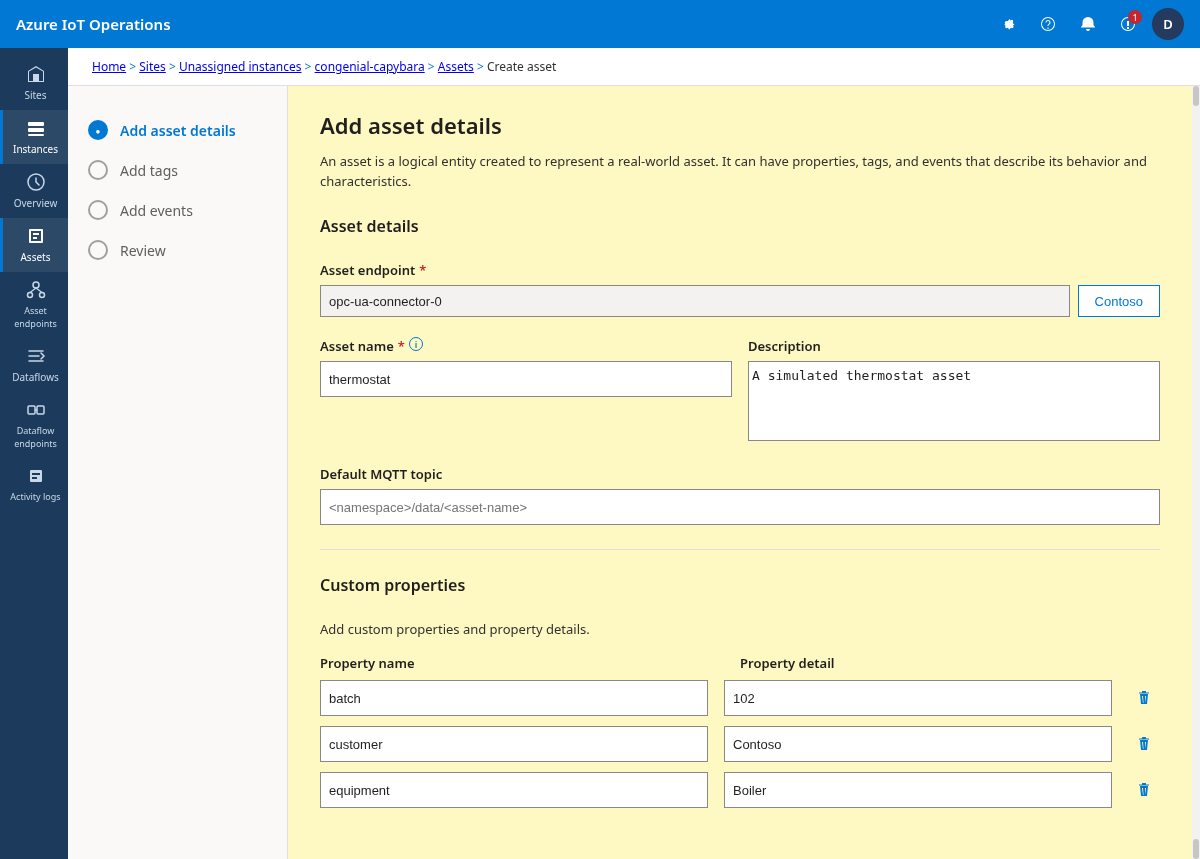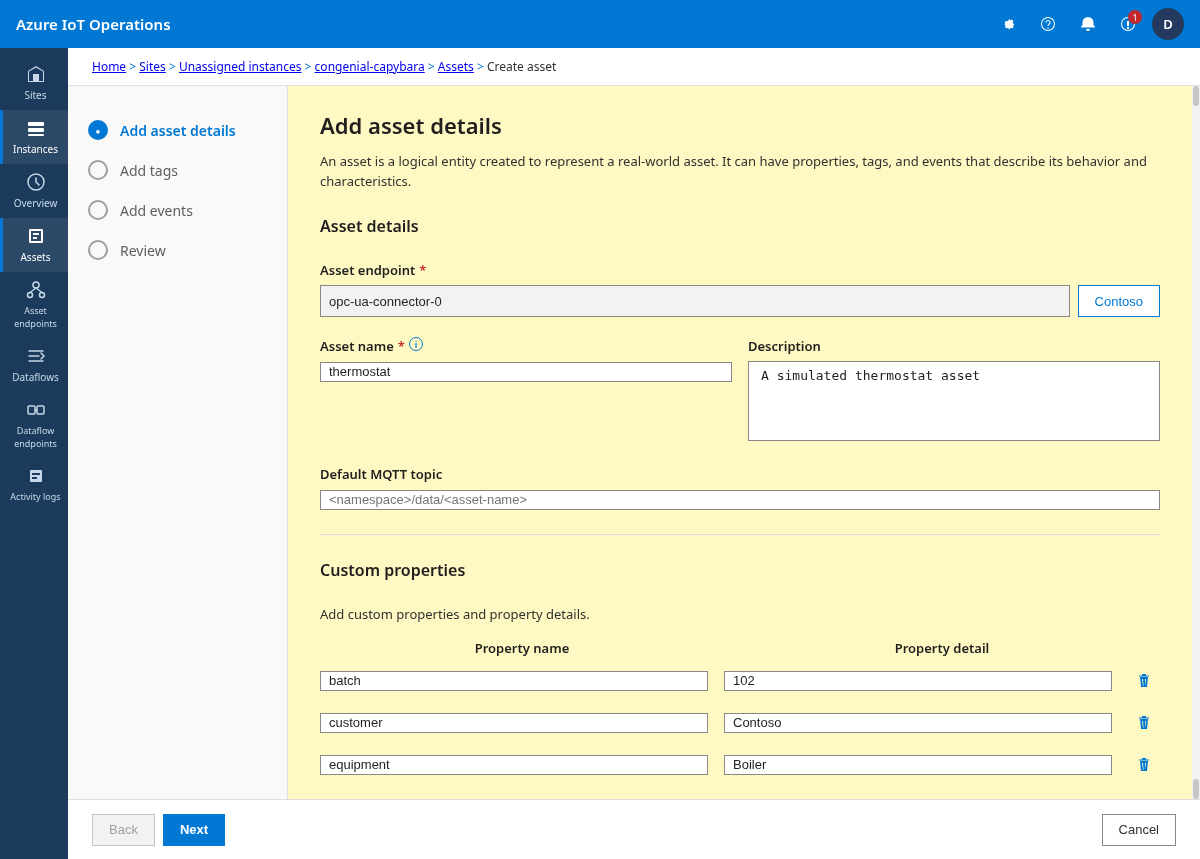--- a/index.html
+++ b/index.html
@@ -212,35 +212,35 @@
 
     .form-row {
       display: flex;
       gap: 16px;
       align-items: flex-start;
     }
     .form-row .form-group { flex: 1; }
 
     .form-input {
       width: 100%;
-      height: 20px;
+      height: 36px;
       border: 1px solid #8a8886;
       padding: 0 8px;
       font-size: 13px;
       color: #201f1e;
       background: white;
       outline: none;
     }
     .form-input.filled { background: #f3f2f1; }
 
     .form-textarea {
       width: 100%;
       height: 80px;
       border: 1px solid #8a8886;
-      padding: 6px 12px;
+      padding: 6px 3px;
       font-size: 13px;
       color: #201f1e;
       resize: none;
       outline: none;
     }
 
     .endpoint-row {
       display: flex;
       gap: 8px;
       align-items: flex-start;
@@ -295,21 +295,20 @@
     
     .custom-props-desc {
       font-size: 13px;
       color: #323130;
       margin-bottom: 16px;
     }
     .prop-headers {
       display: flex;
       gap: 16px;
       margin-bottom: 8px;
-      text-align: center;
     }
     .prop-header {
       font-size: 13px;
       font-weight: 600;
       color: #201f1e;
       flex: 1;
     }
     .prop-header:last-child { flex: 0; width: 40px; }
 
     .prop-row {
@@ -583,20 +582,14 @@
           </div>
         </div>
       </div>
 
       <div class="scroll-indicator">
         <div class="scroll-thumb-top"></div>
         <div class="scroll-thumb-bottom"></div>
       </div>
     </div>
 
-    <div class="bottom-bar">
-      <button class="btn btn-disabled">Back</button>
-      <button class="btn btn-primary">Next</button>
-      <div class="bottom-bar-spacer"></div>
-      <button class="btn btn-secondary">Cancel</button>
-    </div>
   </div>
 </div>
 
 </body></html>

